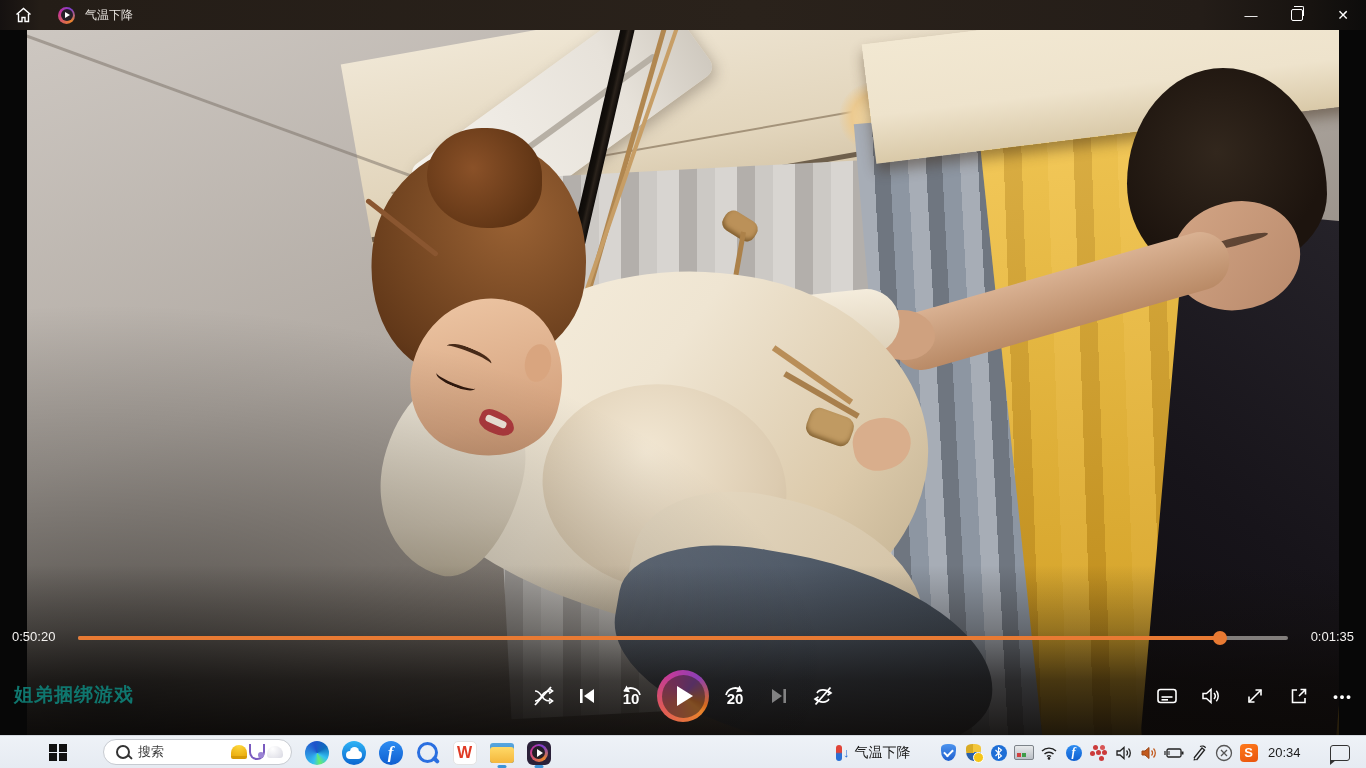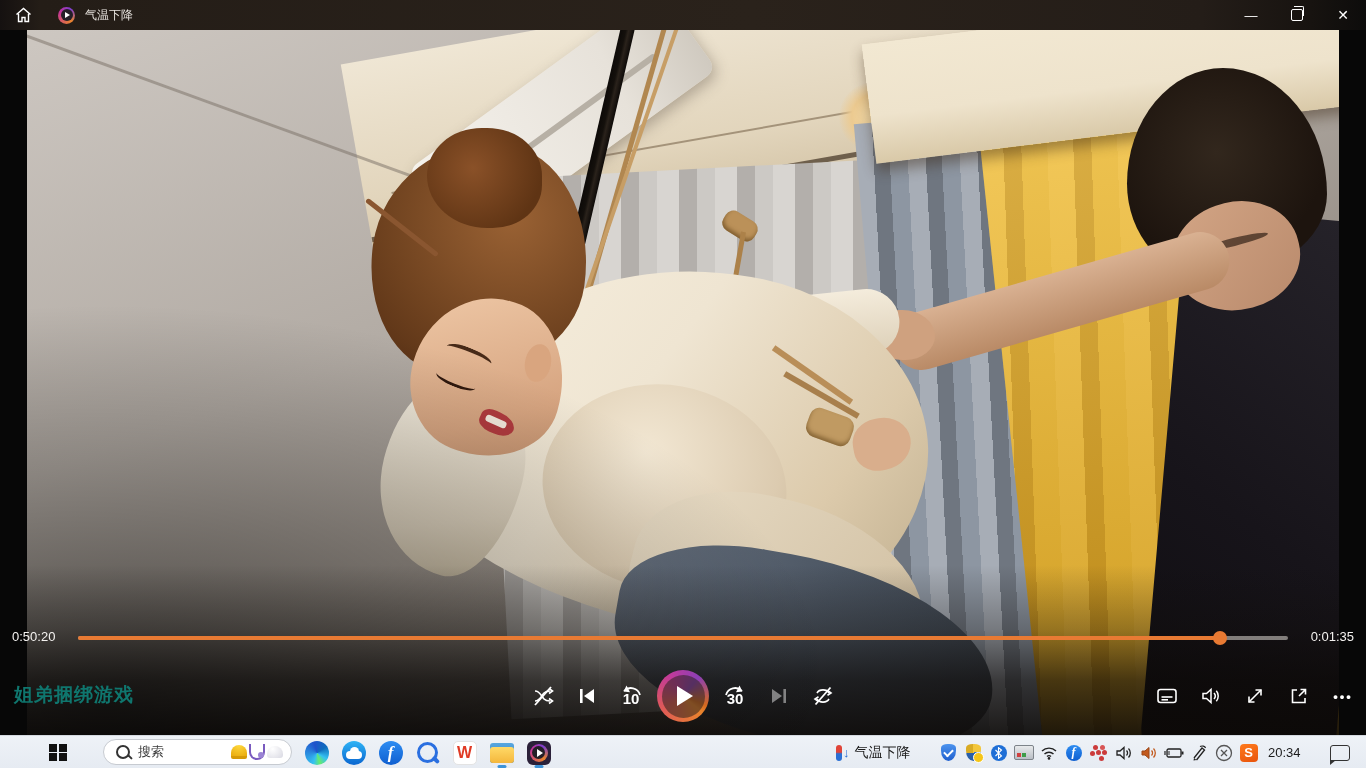--- a/index.html
+++ b/index.html
@@ -181,21 +181,21 @@
     <div class="ring">
       <div class="ring-inner">
           <div class="play-tri"></div>
         </div>
     </div>
     <div class="ctl">
       <svg width="30" height="30" viewBox="0 0 30 30">
         <path d="M22 10 A 9.5 9.5 0 0 0 6 14" fill="none" stroke="#fff" stroke-width="1.8"></path>
         <path d="M19.5 4.5 L22.4 10.6 L16 11.3 Z" fill="#fff"></path>
       </svg>
-      <span class="skip-num">30</span>
+      <span class="skip-num">20</span>
     </div>
     <div class="ctl" style="opacity:.45;">
       <svg width="22" height="22" viewBox="0 0 22 22">
         <path d="M4 4 L14 11 L4 18 Z" fill="#fff"></path>
         <rect x="15.4" y="4" width="2.6" height="14" fill="#fff"></rect>
       </svg>
     </div>
     <div class="ctl">
       <svg width="24" height="24" viewBox="0 0 24 24">
         <path d="M6 9 A 6.5 5 0 0 1 18 9 M18 15 A 6.5 5 0 0 1 6 15" fill="none" stroke="#fff" stroke-width="1.6"></path>

